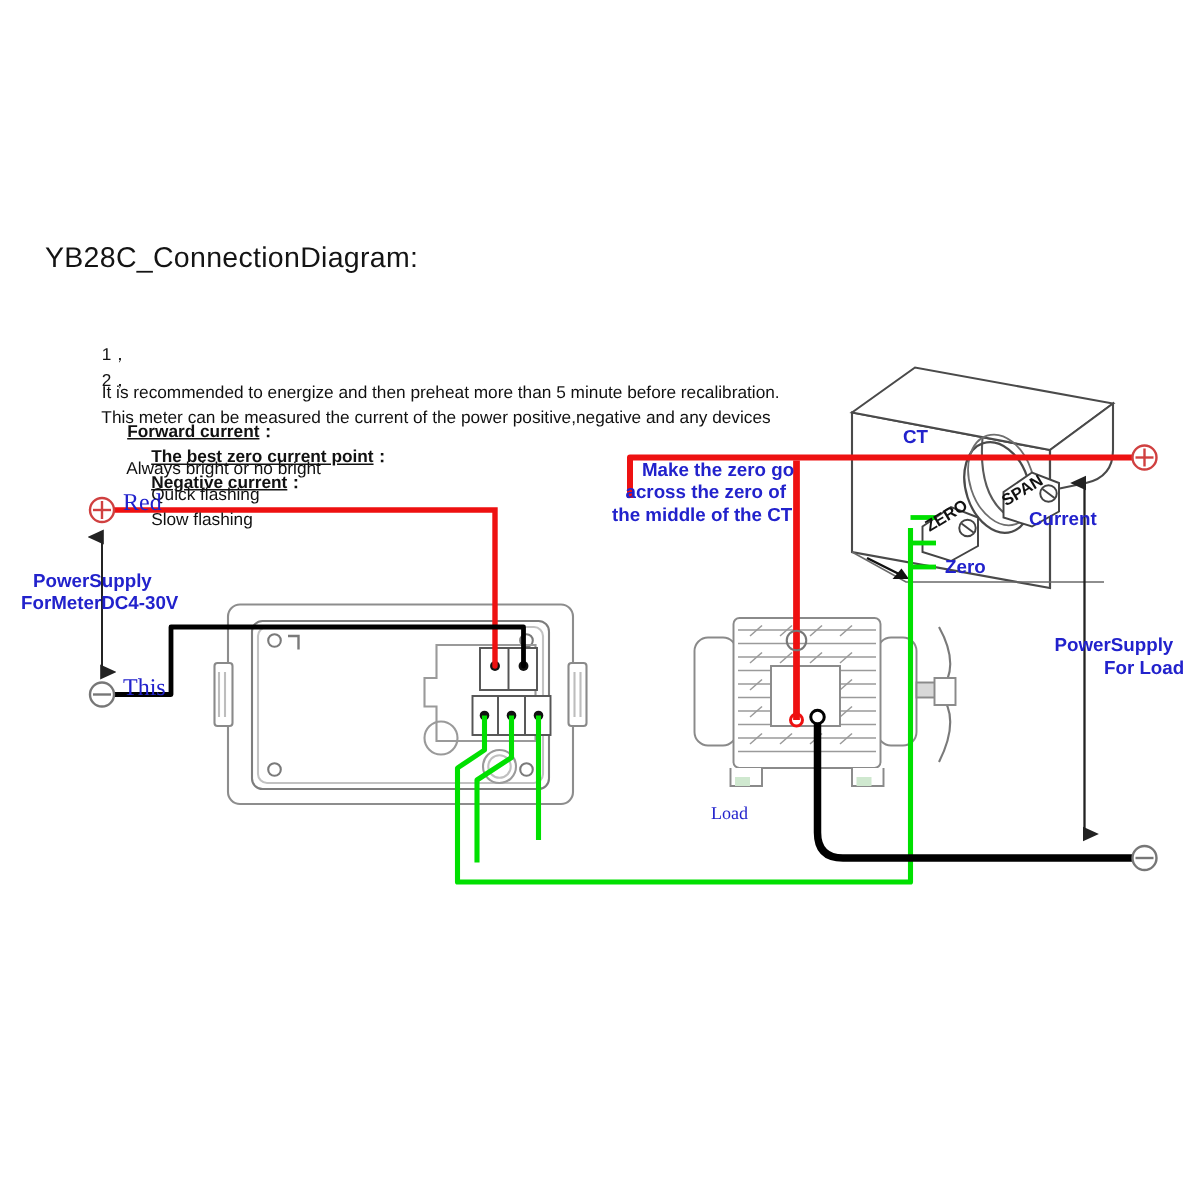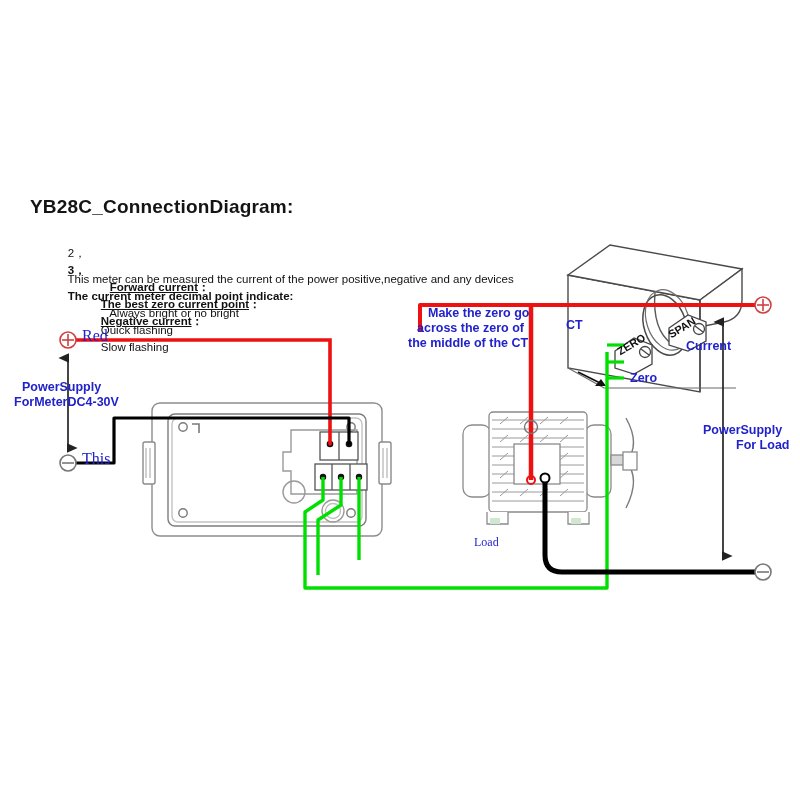--- a/index.html
+++ b/index.html
@@ -210,34 +210,34 @@
     <g stroke="#222" stroke-width="1.2">
       <line x1="68" y1="448" x2="68" y2="358" marker-end="url(#arrUp)"></line>
       <line x1="68" y1="356" x2="68" y2="448" marker-end="url(#arrDn)"></line>
     </g>
     <g stroke="#222" stroke-width="1.2">
       <line x1="723" y1="556" x2="723" y2="322" marker-end="url(#arrUp)"></line>
       <line x1="723" y1="320" x2="723" y2="556" marker-end="url(#arrDn)"></line>
     </g>
   </svg>
 
-  <div class="txt title" style="left:30px;top:196px;font-weight:bold;">YB28C_ConnectionDiagram:</div>
-
+  <div class="txt title" style="left:30px;top:162px;">YB28C_ConnectionDiagram:</div>
+
+  <div class="txt note" style="left:55px;top:217px;">
+    <span>1，</span>
+    <span style="display:inline-block;width:5px"></span>
+    <span>It is recommended to energize and then preheat more than 5 minute before recalibration.</span>
+  </div>
   <div class="txt note" style="left:55px;top:234px;">
     <span>2，</span>
     <span style="display:inline-block;width:5px"></span>
     <span>This meter can be measured the current of the power positive,negative and any devices</span>
   </div>
-  <div class="txt note" style="left:55px;top:251px;font-weight:bold;">
-    <span>3，</span>
-    <span style="display:inline-block;width:5px"></span>
-    <span>The current meter decimal point indicate:</span>
-  </div>
-
-  <div class="txt note" style="left:97px;top:268px;">
+
+  <div class="txt note" style="left:72px;top:268px;">
     <b class="u">Forward current</b><b>：</b>
     <span style="display:inline-block;width:3px"></span>
     <span>Always bright or no bright</span>
   </div>
   <div class="txt note" style="left:88px;top:302px;">
     <b class="u">Negative current</b><b>：</b>
     <span style="display:inline-block;width:3px"></span>
     <span>Slow flashing</span>
   </div>
   <div class="txt note" style="left:88px;top:285px;">
@@ -249,21 +249,21 @@
   <div class="txt blue-serif" style="left:82px;top:327px;font-size:16px;">Red</div>
   <div class="txt blue-serif" style="left:82px;top:450px;font-size:16px;">This</div>
 
   <div class="txt blue cap" style="left:22px;top:381px;">PowerSupply</div>
   <div class="txt blue cap" style="left:14px;top:396px;">ForMeterDC4-30V</div>
 
   <div class="txt blue cap" style="left:428px;top:307px;">Make the zero go</div>
   <div class="txt blue cap" style="left:417px;top:322px;">across the zero of</div>
   <div class="txt blue cap" style="left:408px;top:337px;">the middle of the CT</div>
 
-  <div class="txt blue cap" style="left:566px;top:285px;margin-top:34px;">CT</div>
+  <div class="txt blue cap" style="left:602px;top:285px;">CT</div>
   <div class="txt small" style="left:615px;top:347px;color:#111;font-weight:bold;transform:rotate(-31deg);transform-origin:left top;">ZERO</div>
   <div class="txt small" style="left:666px;top:330px;color:#111;font-weight:bold;transform:rotate(-31deg);transform-origin:left top;">SPAN</div>
   <div class="txt blue cap" style="left:630px;top:372px;">Zero</div>
   <div class="txt blue cap" style="left:686px;top:340px;">Current</div>
 
   <div class="txt blue-serif" style="left:474px;top:535px;font-size:12px;">Load</div>
 
   <div class="txt blue cap" style="left:703px;top:424px;">PowerSupply</div>
   <div class="txt blue cap" style="left:712px;top:439px;padding-left:24px;">For Load</div>
 

